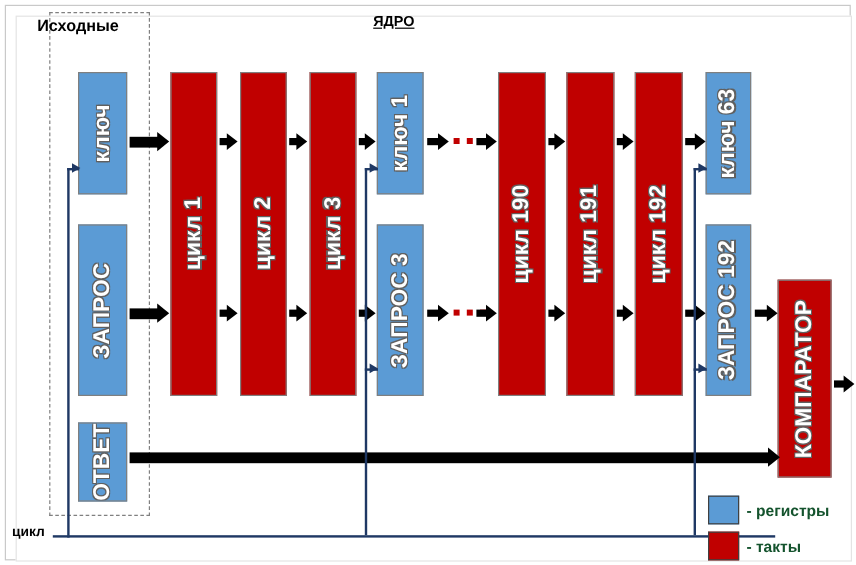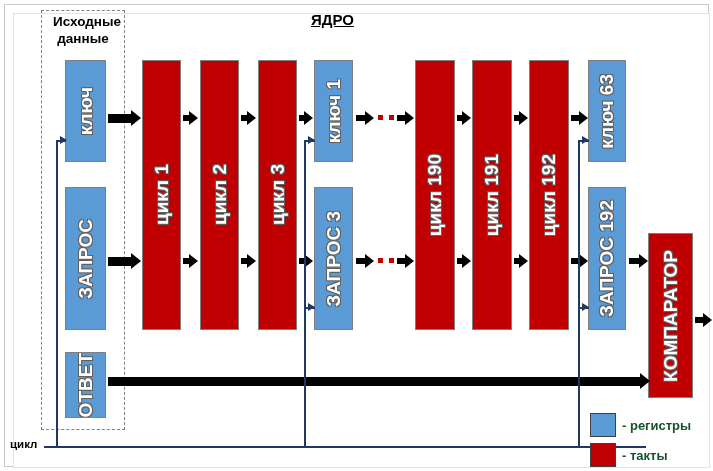--- a/index.html
+++ b/index.html
@@ -44,21 +44,21 @@
   .dashed-box{
     position:absolute;box-sizing:border-box;
     border:1px dashed #808080;background:transparent;
   }
   .group-title{
     position:absolute;text-align:center;
     font-size:13.5px;font-weight:bold;color:#000;line-height:16px;
   }
 
   .core-title{
-    position:absolute;font-size:15px;font-weight:bold;color:#000;text-decoration:underline;
+    position:absolute;font-size:12px;font-weight:bold;color:#000;text-decoration:underline;
   }
 
   .takty{
     position:absolute;font-size:11.5px;font-weight:bold;color:#000;
   }
 
   
   .arrow{position:absolute;height:9px;background:#000;}
   .arrow:after{
     content:"";position:absolute;right:-9px;top:-4px;
@@ -92,22 +92,21 @@
 </style>
 </head>
 <body>
 
 <div id="stage">
   <div class="frame">
     <div class="frame-inner"></div>
   </div>
 
   <div class="dashed-box" style="left:41px;top:10px;width:84px;height:420px;"></div>
-  <div class="group-title" style="left:40px;top:14px;width:94px;">Исходные</div>
-  <div class="group-title" style="left:36px;top:31px;width:94px;">данные</div>
+  <div class="group-title" style="left:18px;top:14px;width:94px;">Исходные</div>
 
   <div class="core-title" style="left:311px;top:11px;">ЯДРО</div>
 
   <div class="blk reg" style="left:65px;top:60px;width:41px;height:102px;">
     <span class="lbl">ключ</span>
   </div>
   <div class="blk reg" style="left:65px;top:187px;width:41px;height:143px;">
     <span class="lbl">ЗАПРОС</span>
   </div>
   <div class="blk reg" style="left:65px;top:352px;width:41px;height:66px;">

